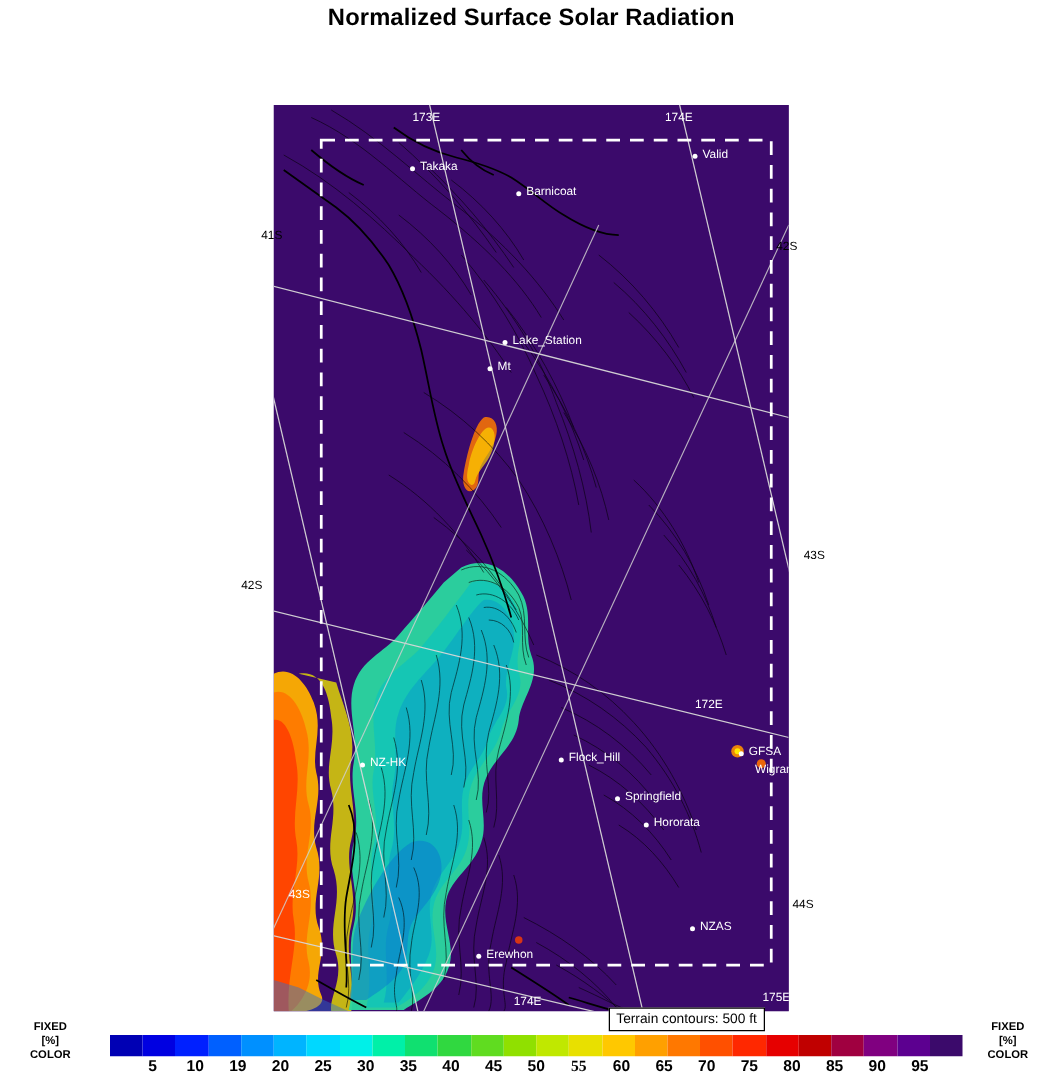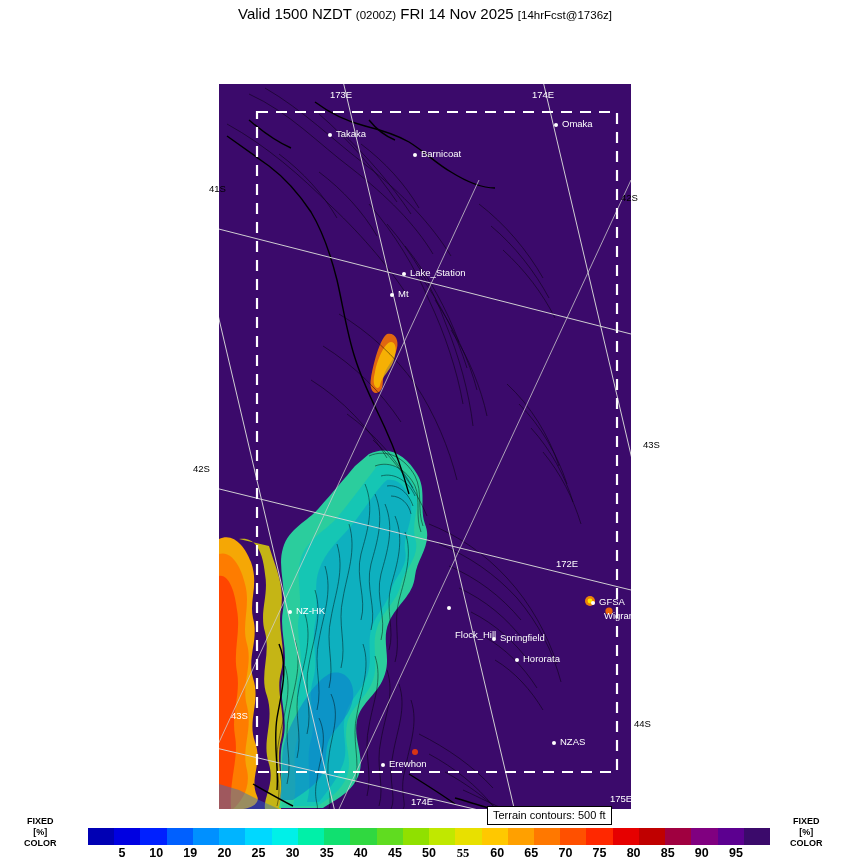--- a/index.html
+++ b/index.html
@@ -155,26 +155,21 @@
     transform: translateX(-50%);
     top: 0;
   }
 </style>
 </head>
 <body>
 
 <div class="page">
 
   <div class="title-block">
-    <div class="title-sub">
-      <span>Valid 1500 NZDT</span>
-      <span class="small">(0200Z)</span>
-      <span>FRI 14 Nov 2025</span>
-      <span class="bracket">[14hrFcst@1736z]</span>
-    </div>
+    <div class="title-main">Normalized Surface Solar Radiation</div>
   </div>
 
   <div class="map-frame">
     <svg class="map-svg" width="412" height="725" viewBox="0 0 412 725">
       <defs>
         <clipPath id="mapclip">
             <rect x="0" y="0" width="412" height="725"></rect>
           </clipPath>
         <linearGradient id="gHot" x1="0" y1="0" x2="1" y2="0">
           <stop offset="0" stop-color="#ff2800"></stop>
@@ -337,36 +332,36 @@
         </g>
 
         <rect x="38" y="28" width="360" height="660" fill="none" stroke="#ffffff" stroke-width="2.2" stroke-dasharray="11 8"></rect>
       </g>
     </svg>
 
     <div class="city-dot" style="left:109px; top:49px;"></div>
     <div class="city-label" style="left:117px; top:44px;">Takaka</div>
 
     <div class="city-dot" style="left:335px; top:39px;"></div>
-    <div class="city-label" style="left:343px; top:34px;">Omaka</div>
+    <div class="city-label" style="left:343px; top:34px;">Valid</div>
 
     <div class="city-dot" style="left:194px; top:69px;"></div>
     <div class="city-label" style="left:202px; top:64px;">Barnicoat</div>
 
     <div class="city-dot" style="left:183px; top:188px;"></div>
     <div class="city-label" style="left:191px; top:183px;">Lake_Station</div>
 
     <div class="city-dot" style="left:171px; top:209px;"></div>
     <div class="city-label" style="left:179px; top:204px;">Mt</div>
 
     <div class="city-dot" style="left:69px; top:526px;"></div>
     <div class="city-label" style="left:77px; top:521px;">NZ-HK</div>
 
     <div class="city-dot" style="left:228px; top:522px;"></div>
-    <div class="city-label" style="left:236px; top:545px;text-align:right;">Flock_Hill</div>
+    <div class="city-label" style="left:236px; top:517px;text-align:right;">Flock_Hill</div>
 
     <div class="city-dot" style="left:372px; top:517px;"></div>
     <div class="city-label" style="left:380px; top:512px;">GFSA</div>
 
     <div class="city-label" style="left:385px; top:526px;">Wigram</div>
 
     <div class="city-dot" style="left:273px; top:553px;"></div>
     <div class="city-label" style="left:281px; top:548px;">Springfield</div>
 
     <div class="city-dot" style="left:296px; top:574px;"></div>

